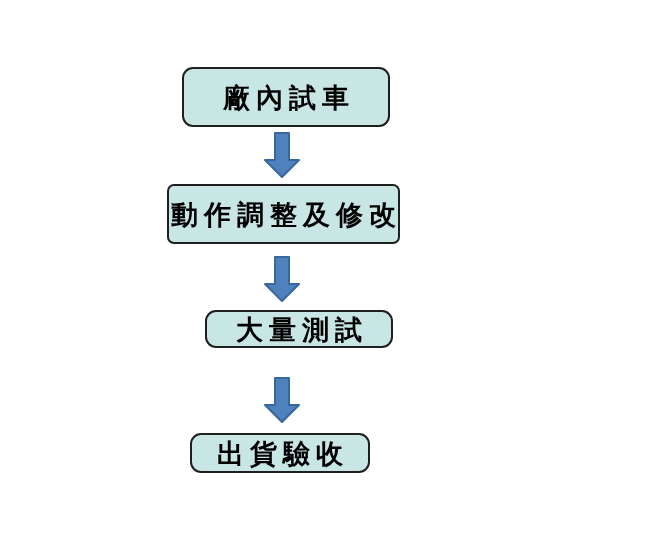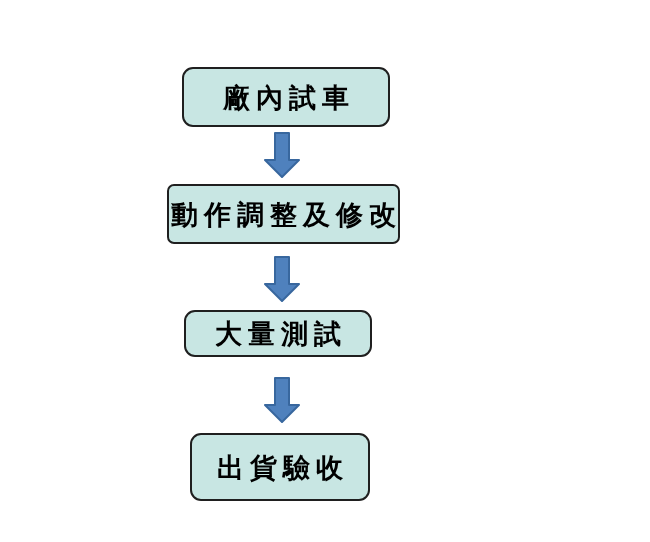--- a/index.html
+++ b/index.html
@@ -42,22 +42,22 @@
   .arrow svg { display: block; width: 100%; height: 100%; }
   .arrow polygon {
     fill: var(--arrow-fill, #4f81bd);
     stroke: var(--arrow-border, #38679e);
     stroke-width: 2;
     stroke-linejoin: round;
   }
   
   #box-1 { left: 182px; top:  67px; width: 208px; height: 60px; }
   #box-2 { left: 167px; top: 184px; width: 233px; height: 60px; border-radius: 7px; }
-  #box-3 { left: 184px; top: 310px; width: 188px; height: 47px; }
-  #box-4 { left: 190px; top: 433px; width: 180px; height: 68px; }
+  #box-3 { left: 205px; top: 310px; width: 188px; height: 38px; }
+  #box-4 { left: 190px; top: 433px; width: 180px; height: 40px; }
   #arrow-1 { left: 264px; top: 132px; }
   #arrow-2 { left: 264px; top: 256px; }
   #arrow-3 { left: 264px; top: 377px; }
 </style>
 </head>
 <body>
 
 <div class="canvas">
 
   <div class="flow-box" id="box-1">

